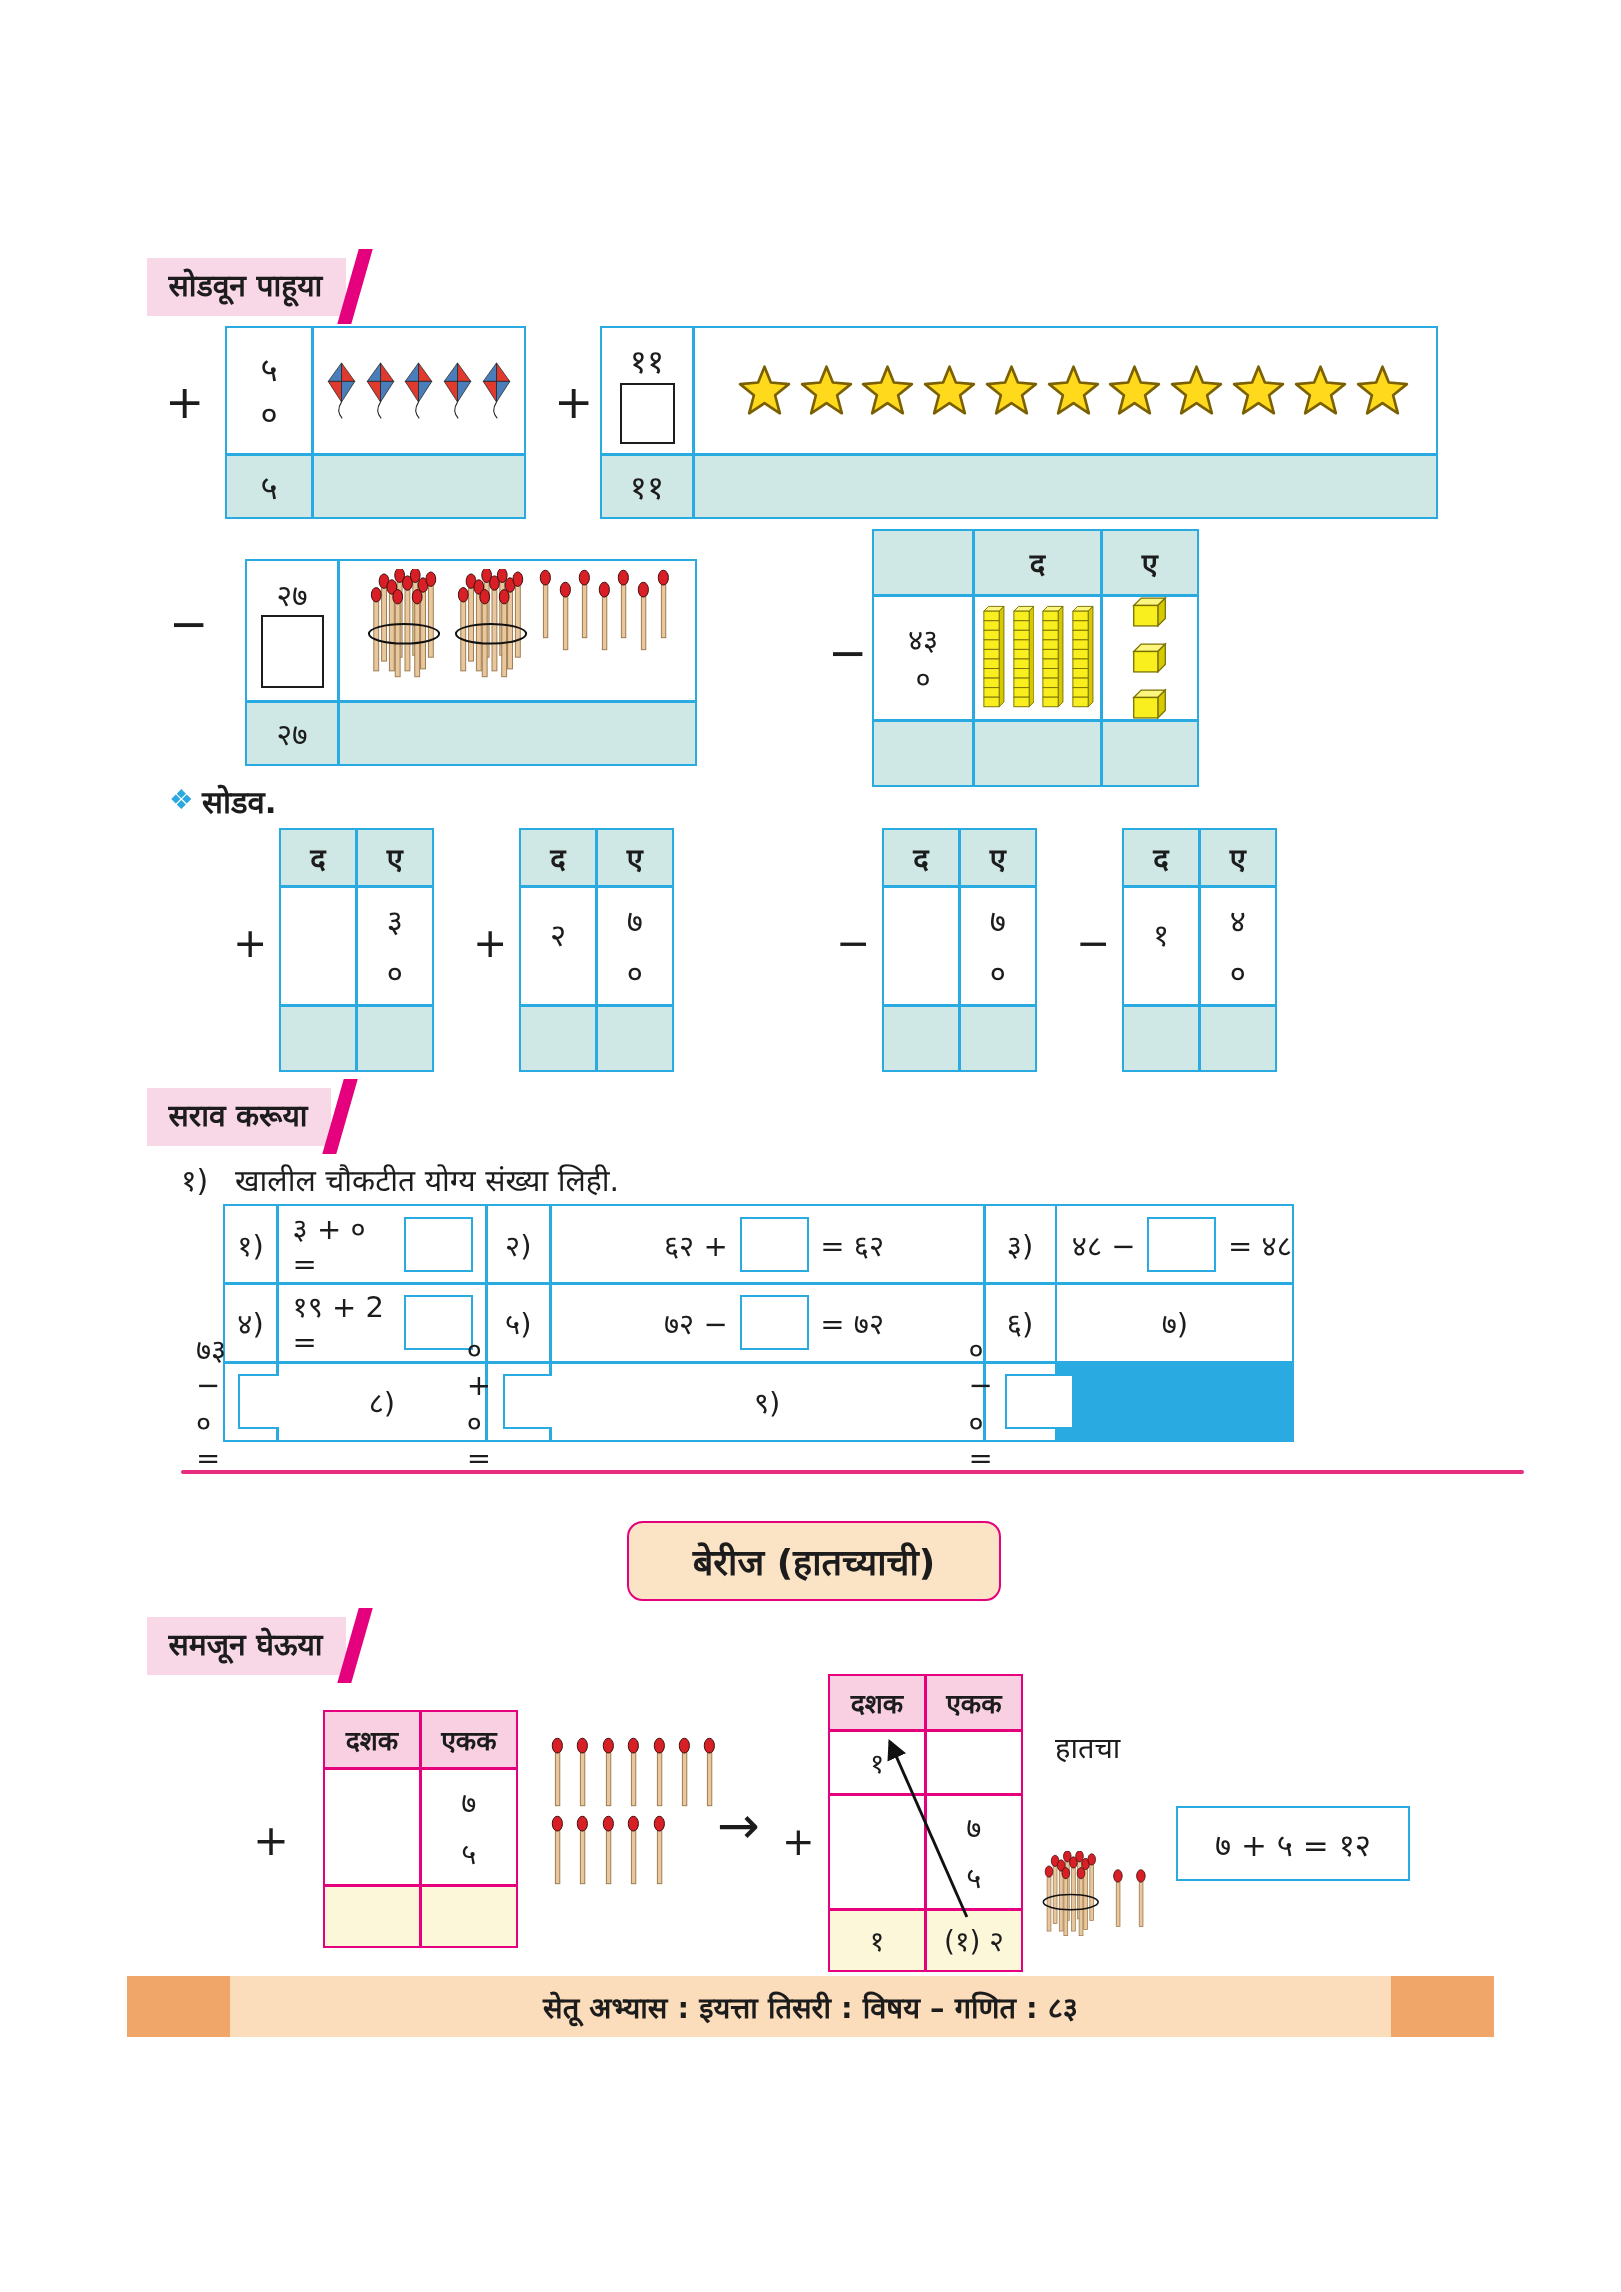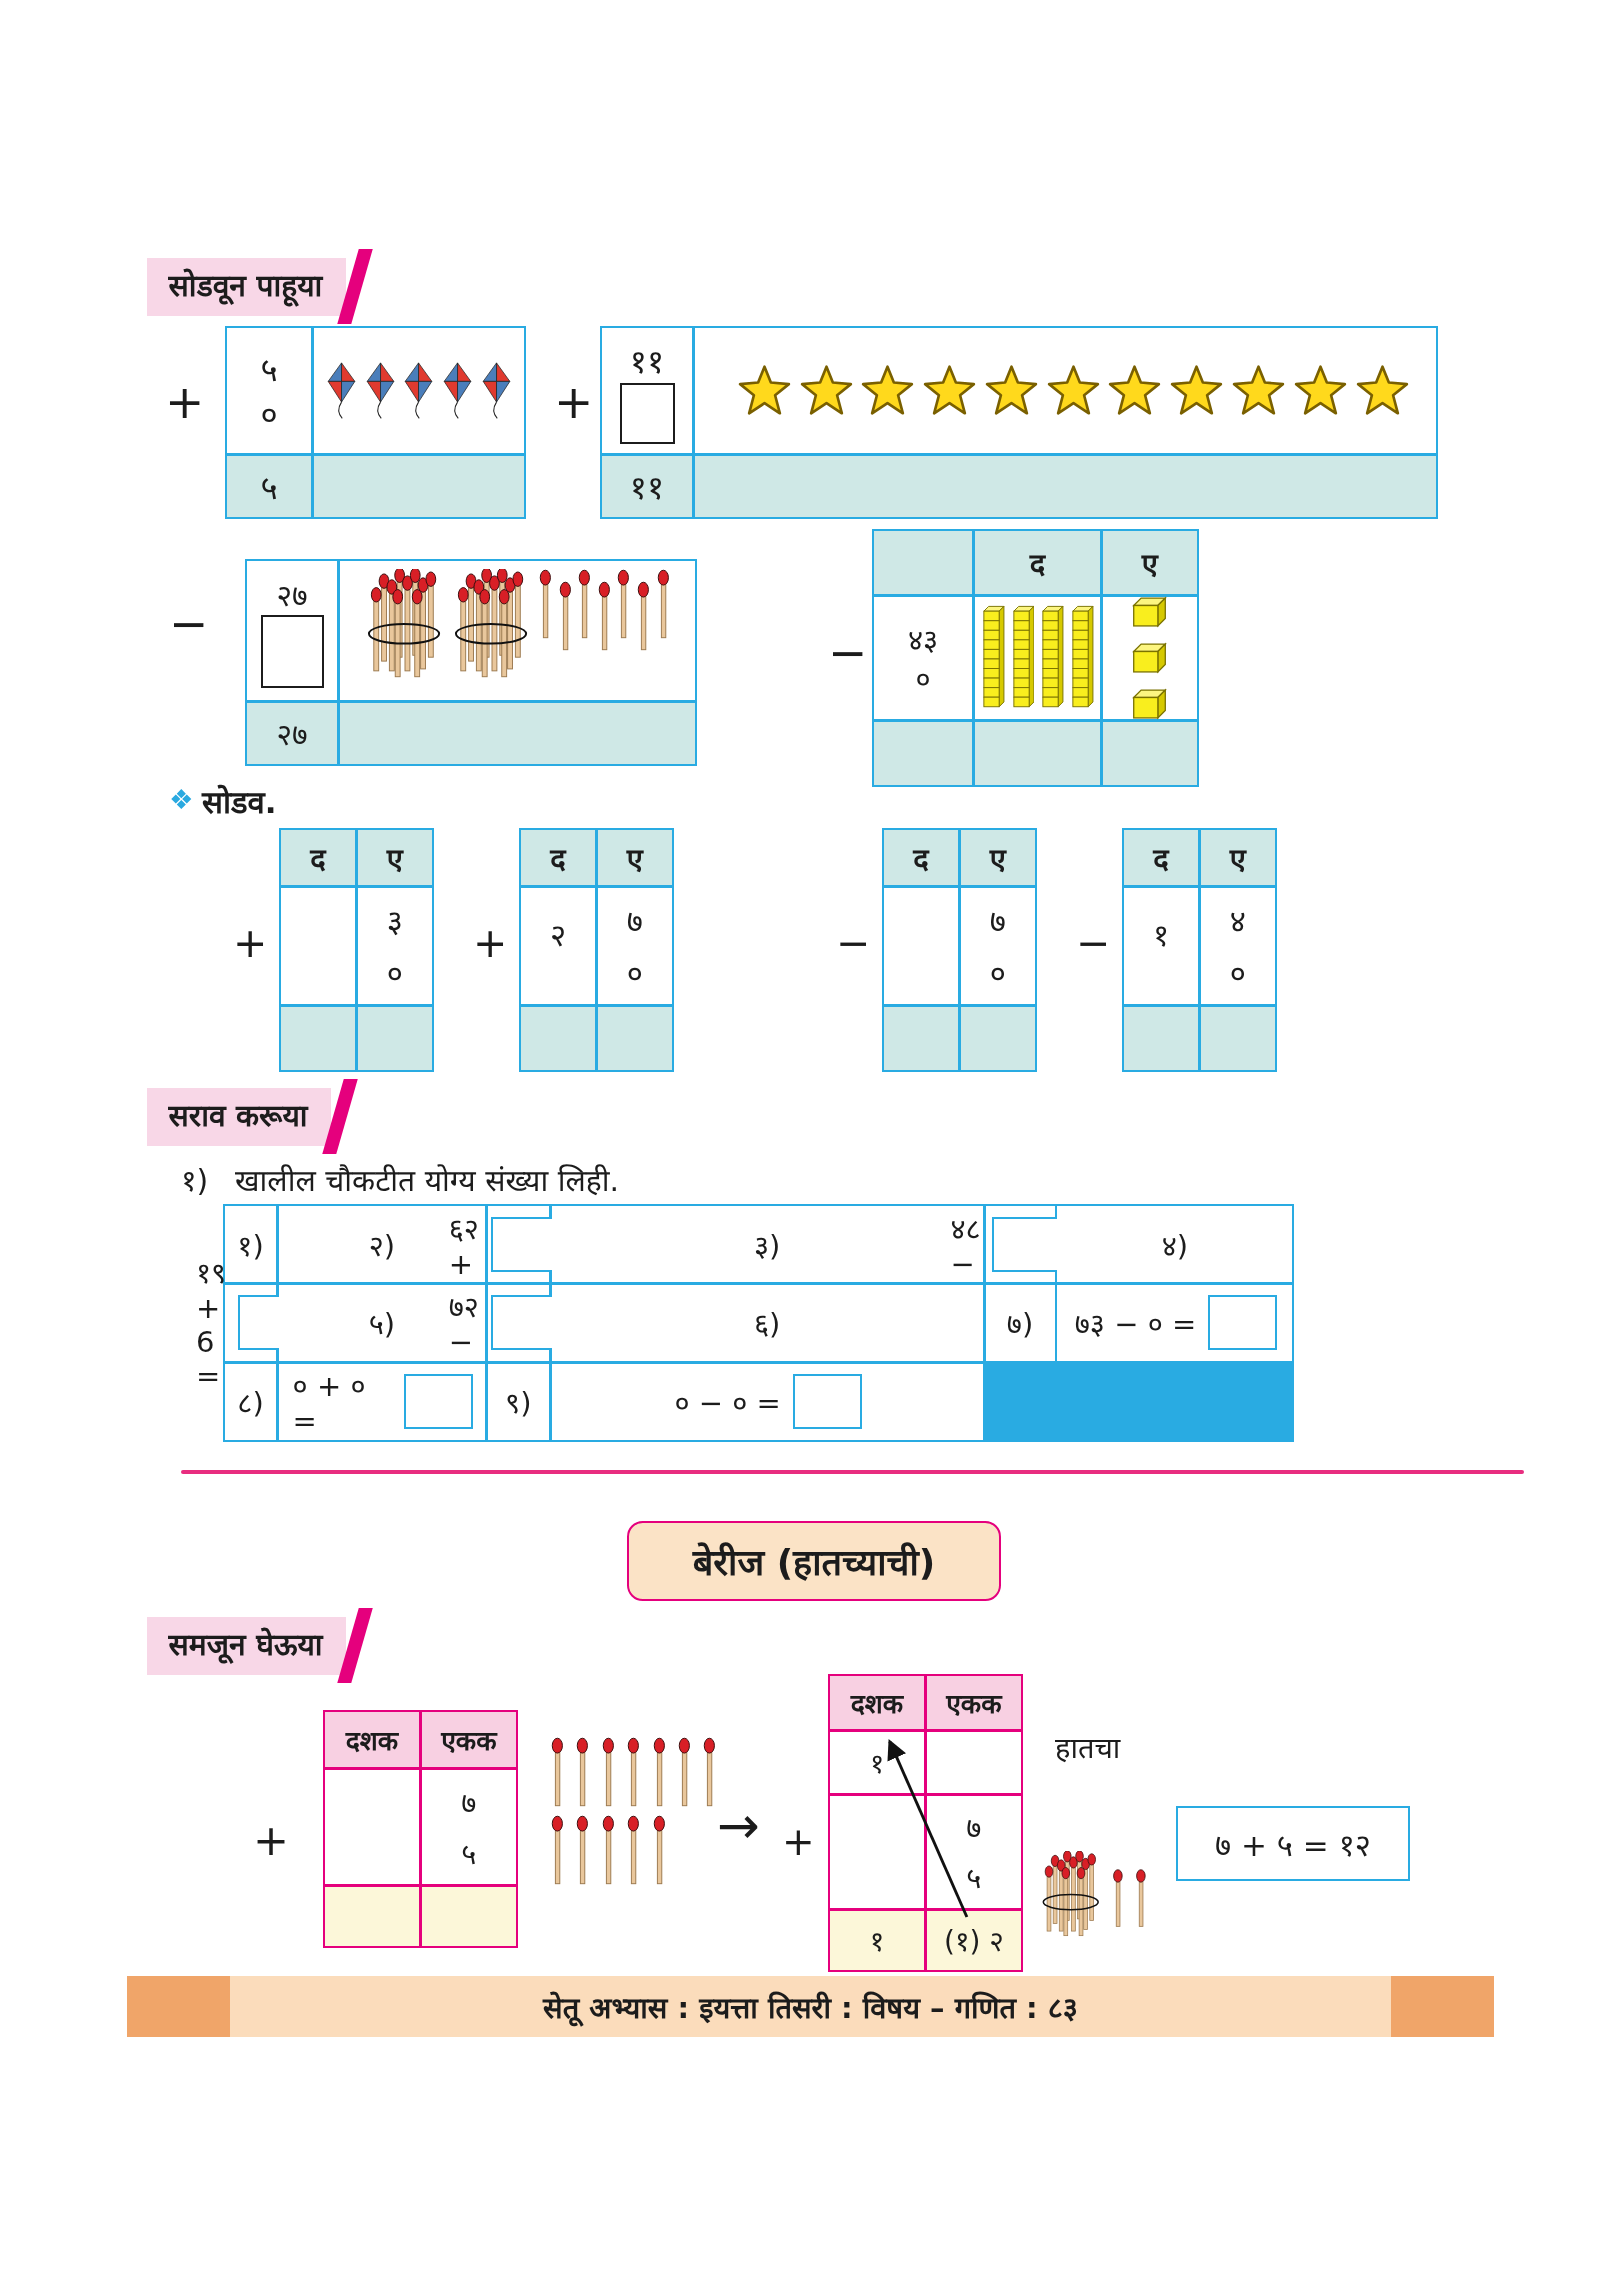--- a/index.html
+++ b/index.html
@@ -445,36 +445,41 @@
 
   <div class="banner" style="left:147px;top:1088px;">
     <span>सराव करूया</span>
     <span class="slash"></span>
   </div>
   <div class="instr" style="left:181px;top:1159px;">१)</div>
   <div class="instr" style="left:235px;top:1159px;">खालील चौकटीत योग्य संख्या लिही.</div>
 
   <div class="btable" style="left:223px;top:1204px;grid-template-columns:51px 206px 61px 431px 69px 235px;grid-template-rows:76px 76px 76px;">
     <div class="cell" style="font-size:29px;">१)</div>
+    <div class="cell expr">
+      <span>३ + ० =</span>
+      <span class="ansbox"></span>
+      <span></span>
+      </div>
     <div class="cell" style="font-size:29px;">२)</div>
     <div class="cell expr">
       <span>६२ +</span>
       <span class="ansbox"></span>
       <span>= ६२</span>
       </div>
     <div class="cell" style="font-size:29px;">३)</div>
     <div class="cell expr">
       <span>४८ −</span>
       <span class="ansbox"></span>
       <span>= ४८</span>
       </div>
 
     <div class="cell" style="font-size:29px;">४)</div>
     <div class="cell expr">
-      <span>१९ + 6 =</span>
+      <span>१९ + 2 =</span>
       <span class="ansbox"></span>
       <span></span>
       </div>
     <div class="cell" style="font-size:29px;">५)</div>
     <div class="cell expr">
       <span>७२ −</span>
       <span class="ansbox"></span>
       <span>= ७२</span>
       </div>
     <div class="cell" style="font-size:29px;">६)</div>

